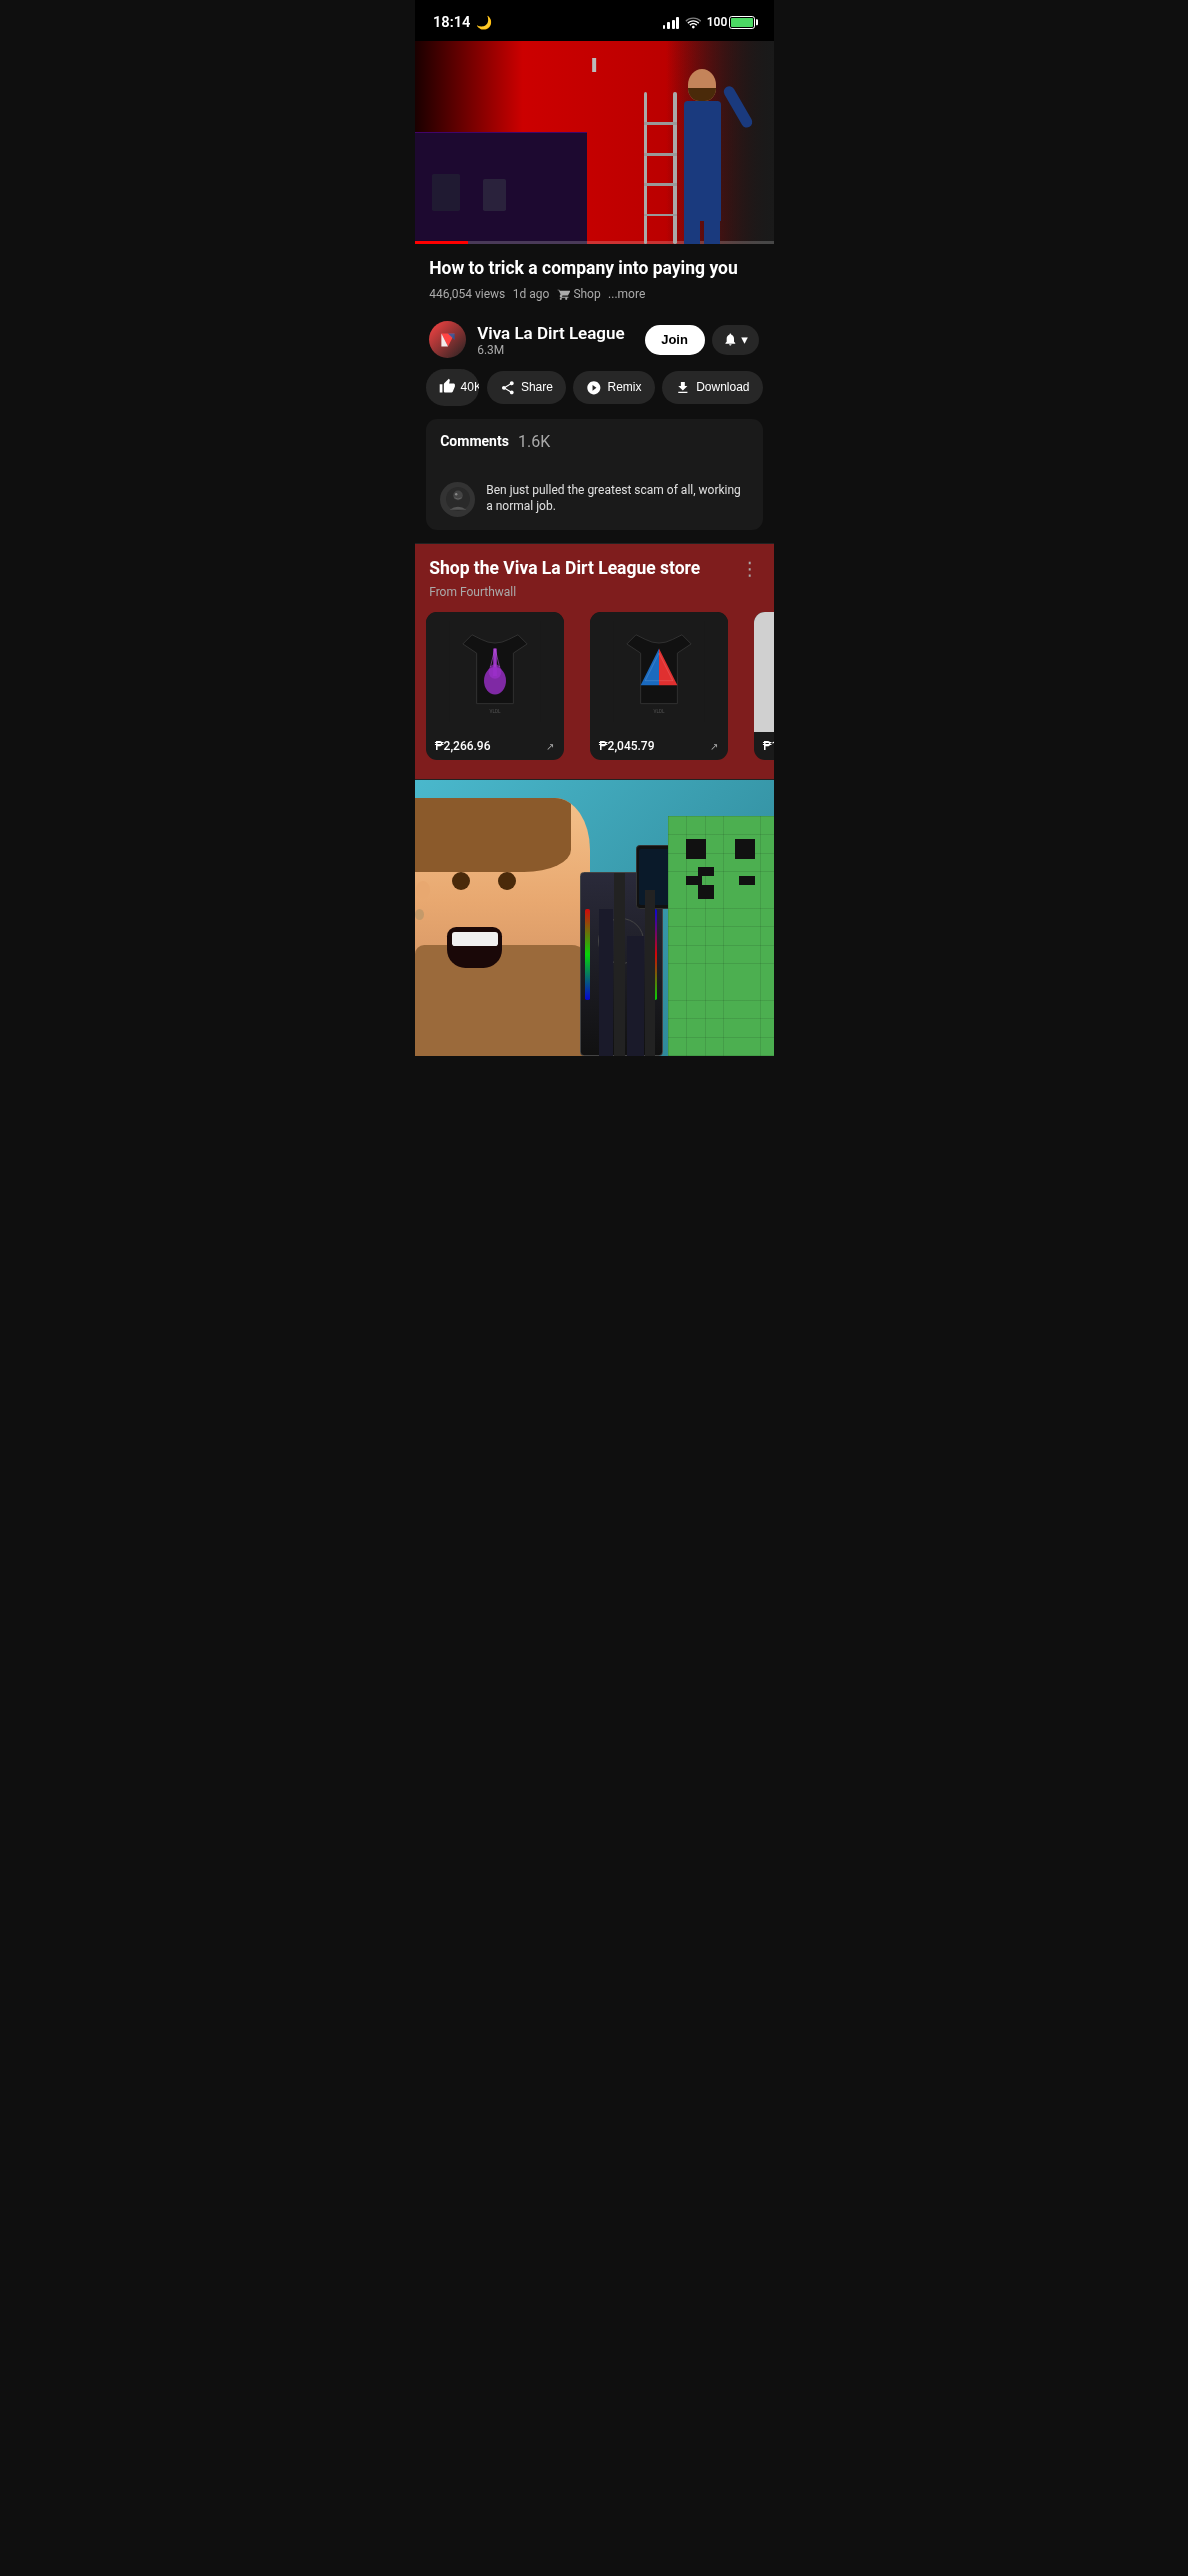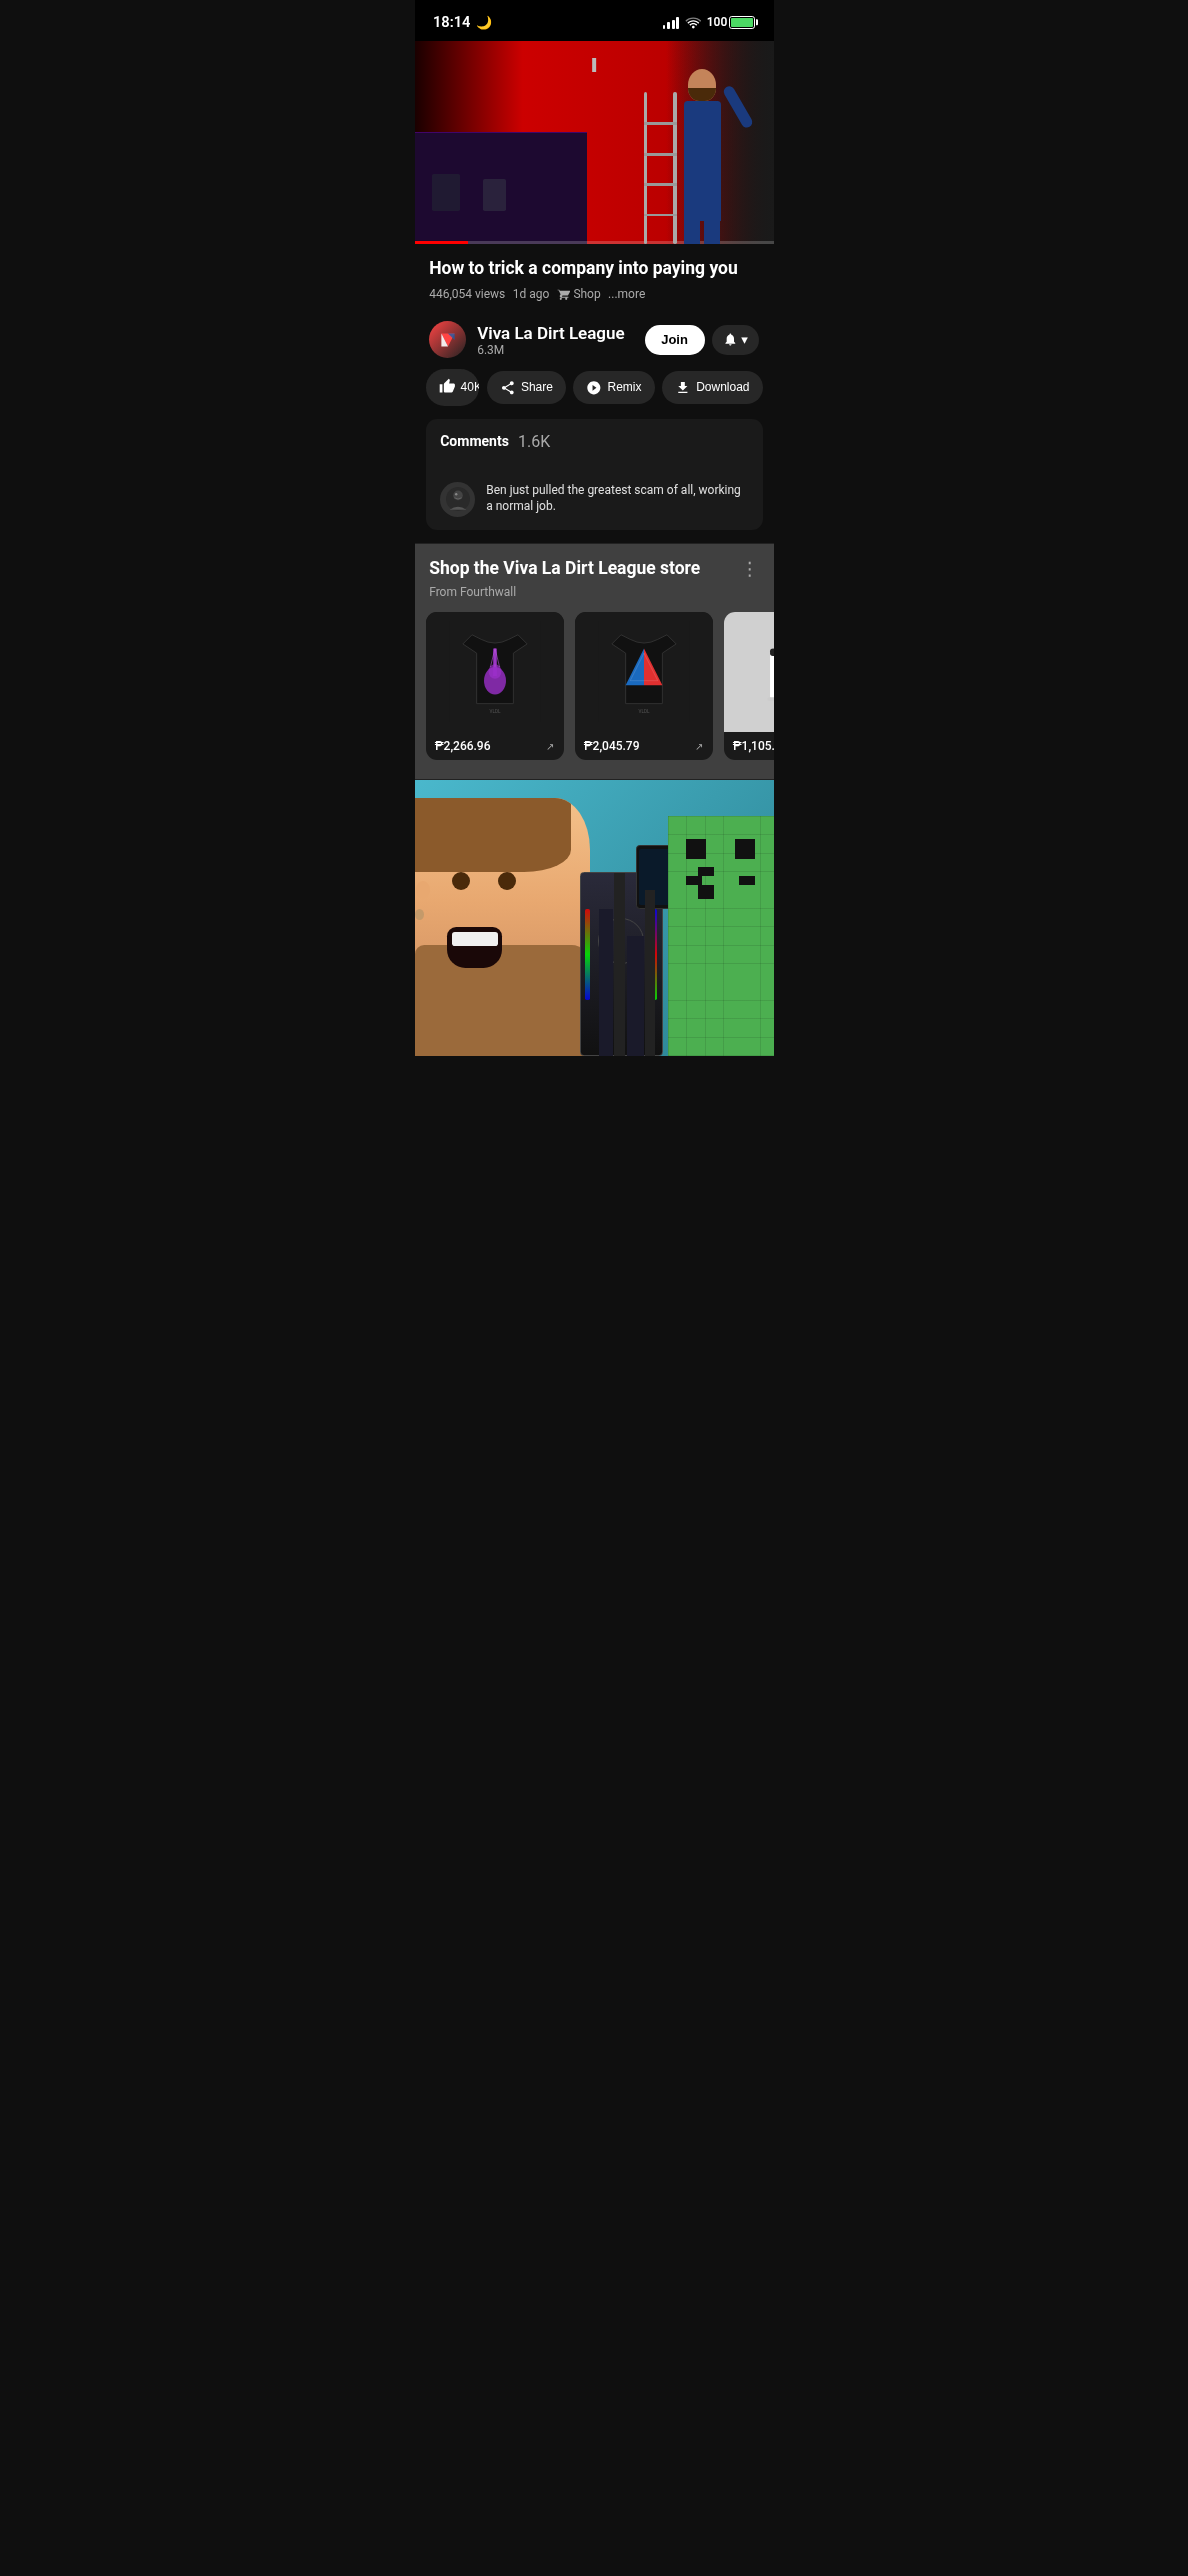--- a/index.html
+++ b/index.html
@@ -326,21 +326,21 @@
 
     .comment-text {
       font-size: 12px;
       color: #e0e0e0;
       line-height: 1.4;
       flex: 1;
     }
 
     
     .shop-section {
-      background: #404040;
+      background: #7f1d1d;
       padding: 14.7px 0 18.4px;
       border-top: 0.9px solid #222;
       border-bottom: 0.9px solid #222;
       margin-top: 8px;
     }
 
     .shop-header {
       display: flex;
       justify-content: space-between;
       align-items: flex-start;
@@ -361,21 +361,21 @@
     }
 
     .more-icon {
       color: #aaa;
       font-size: 18.4px;
       cursor: pointer;
     }
 
     .shop-items {
       display: flex;
-      gap: 11px;
+      gap: 26px;
       padding: 0 11px;
       overflow-x: auto;
       scrollbar-width: none;
     }
 
     .shop-items::-webkit-scrollbar { display: none; }
 
     .shop-item {
       background: #1a1a1a;
       border-radius: 11px;

